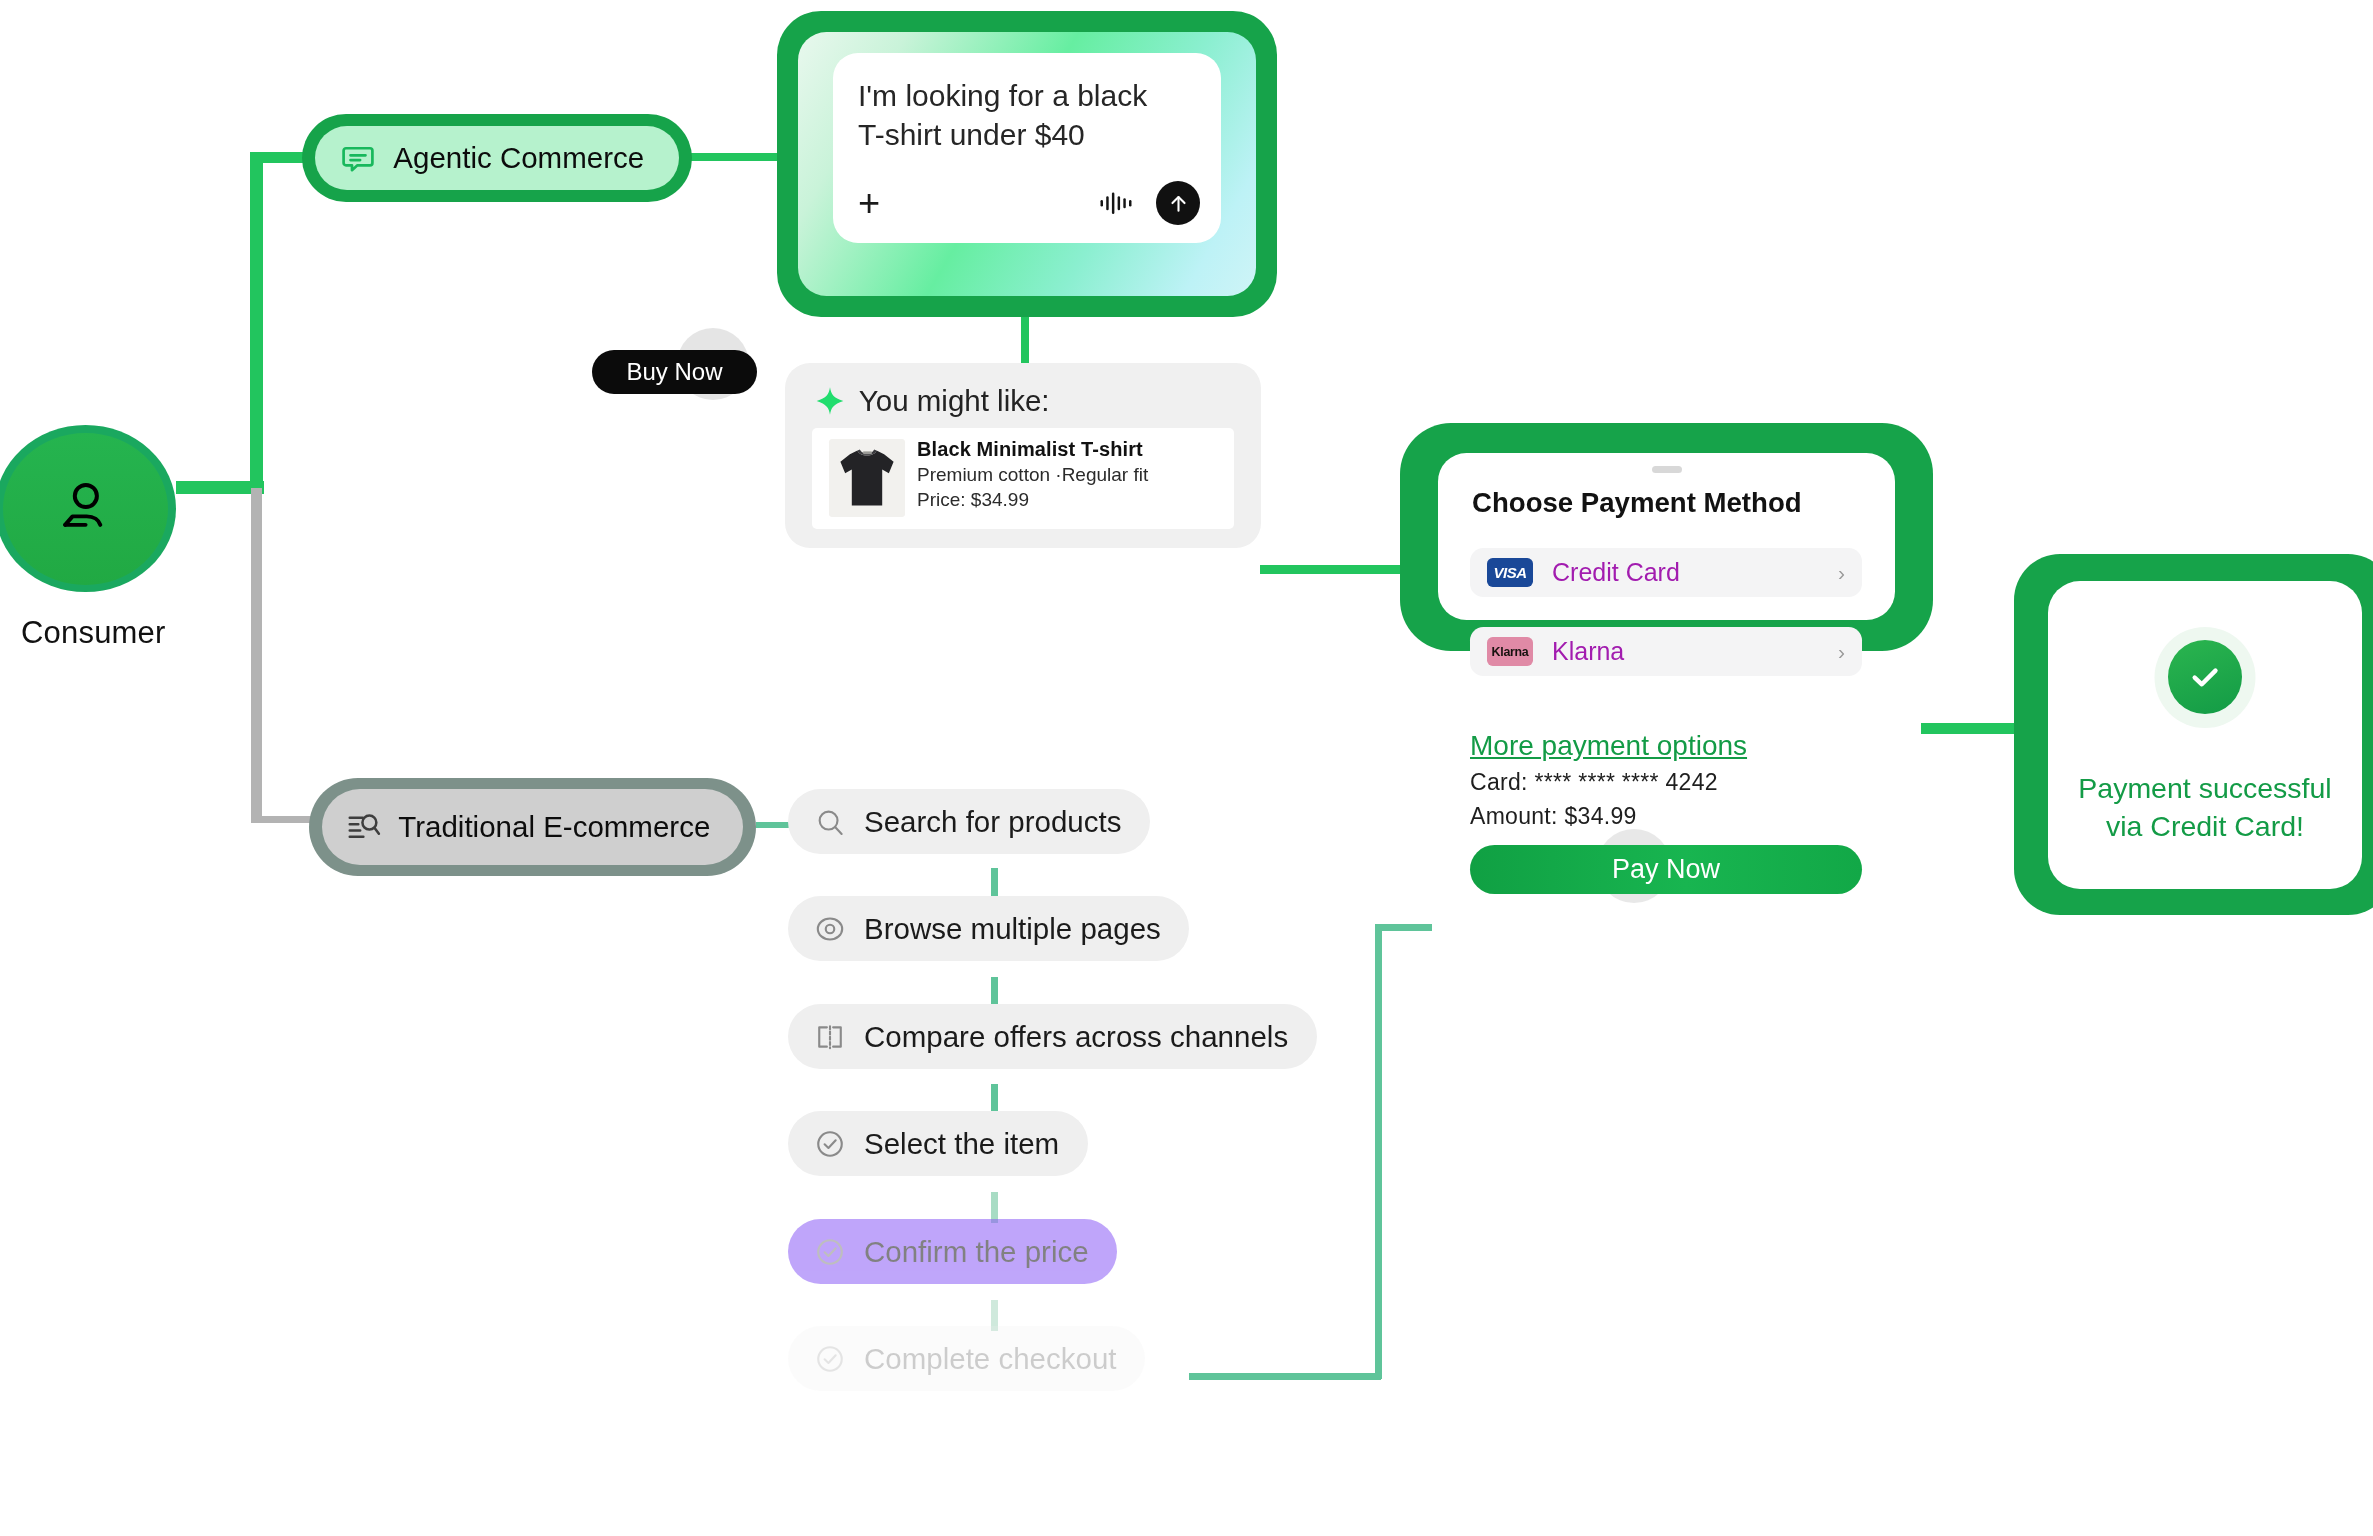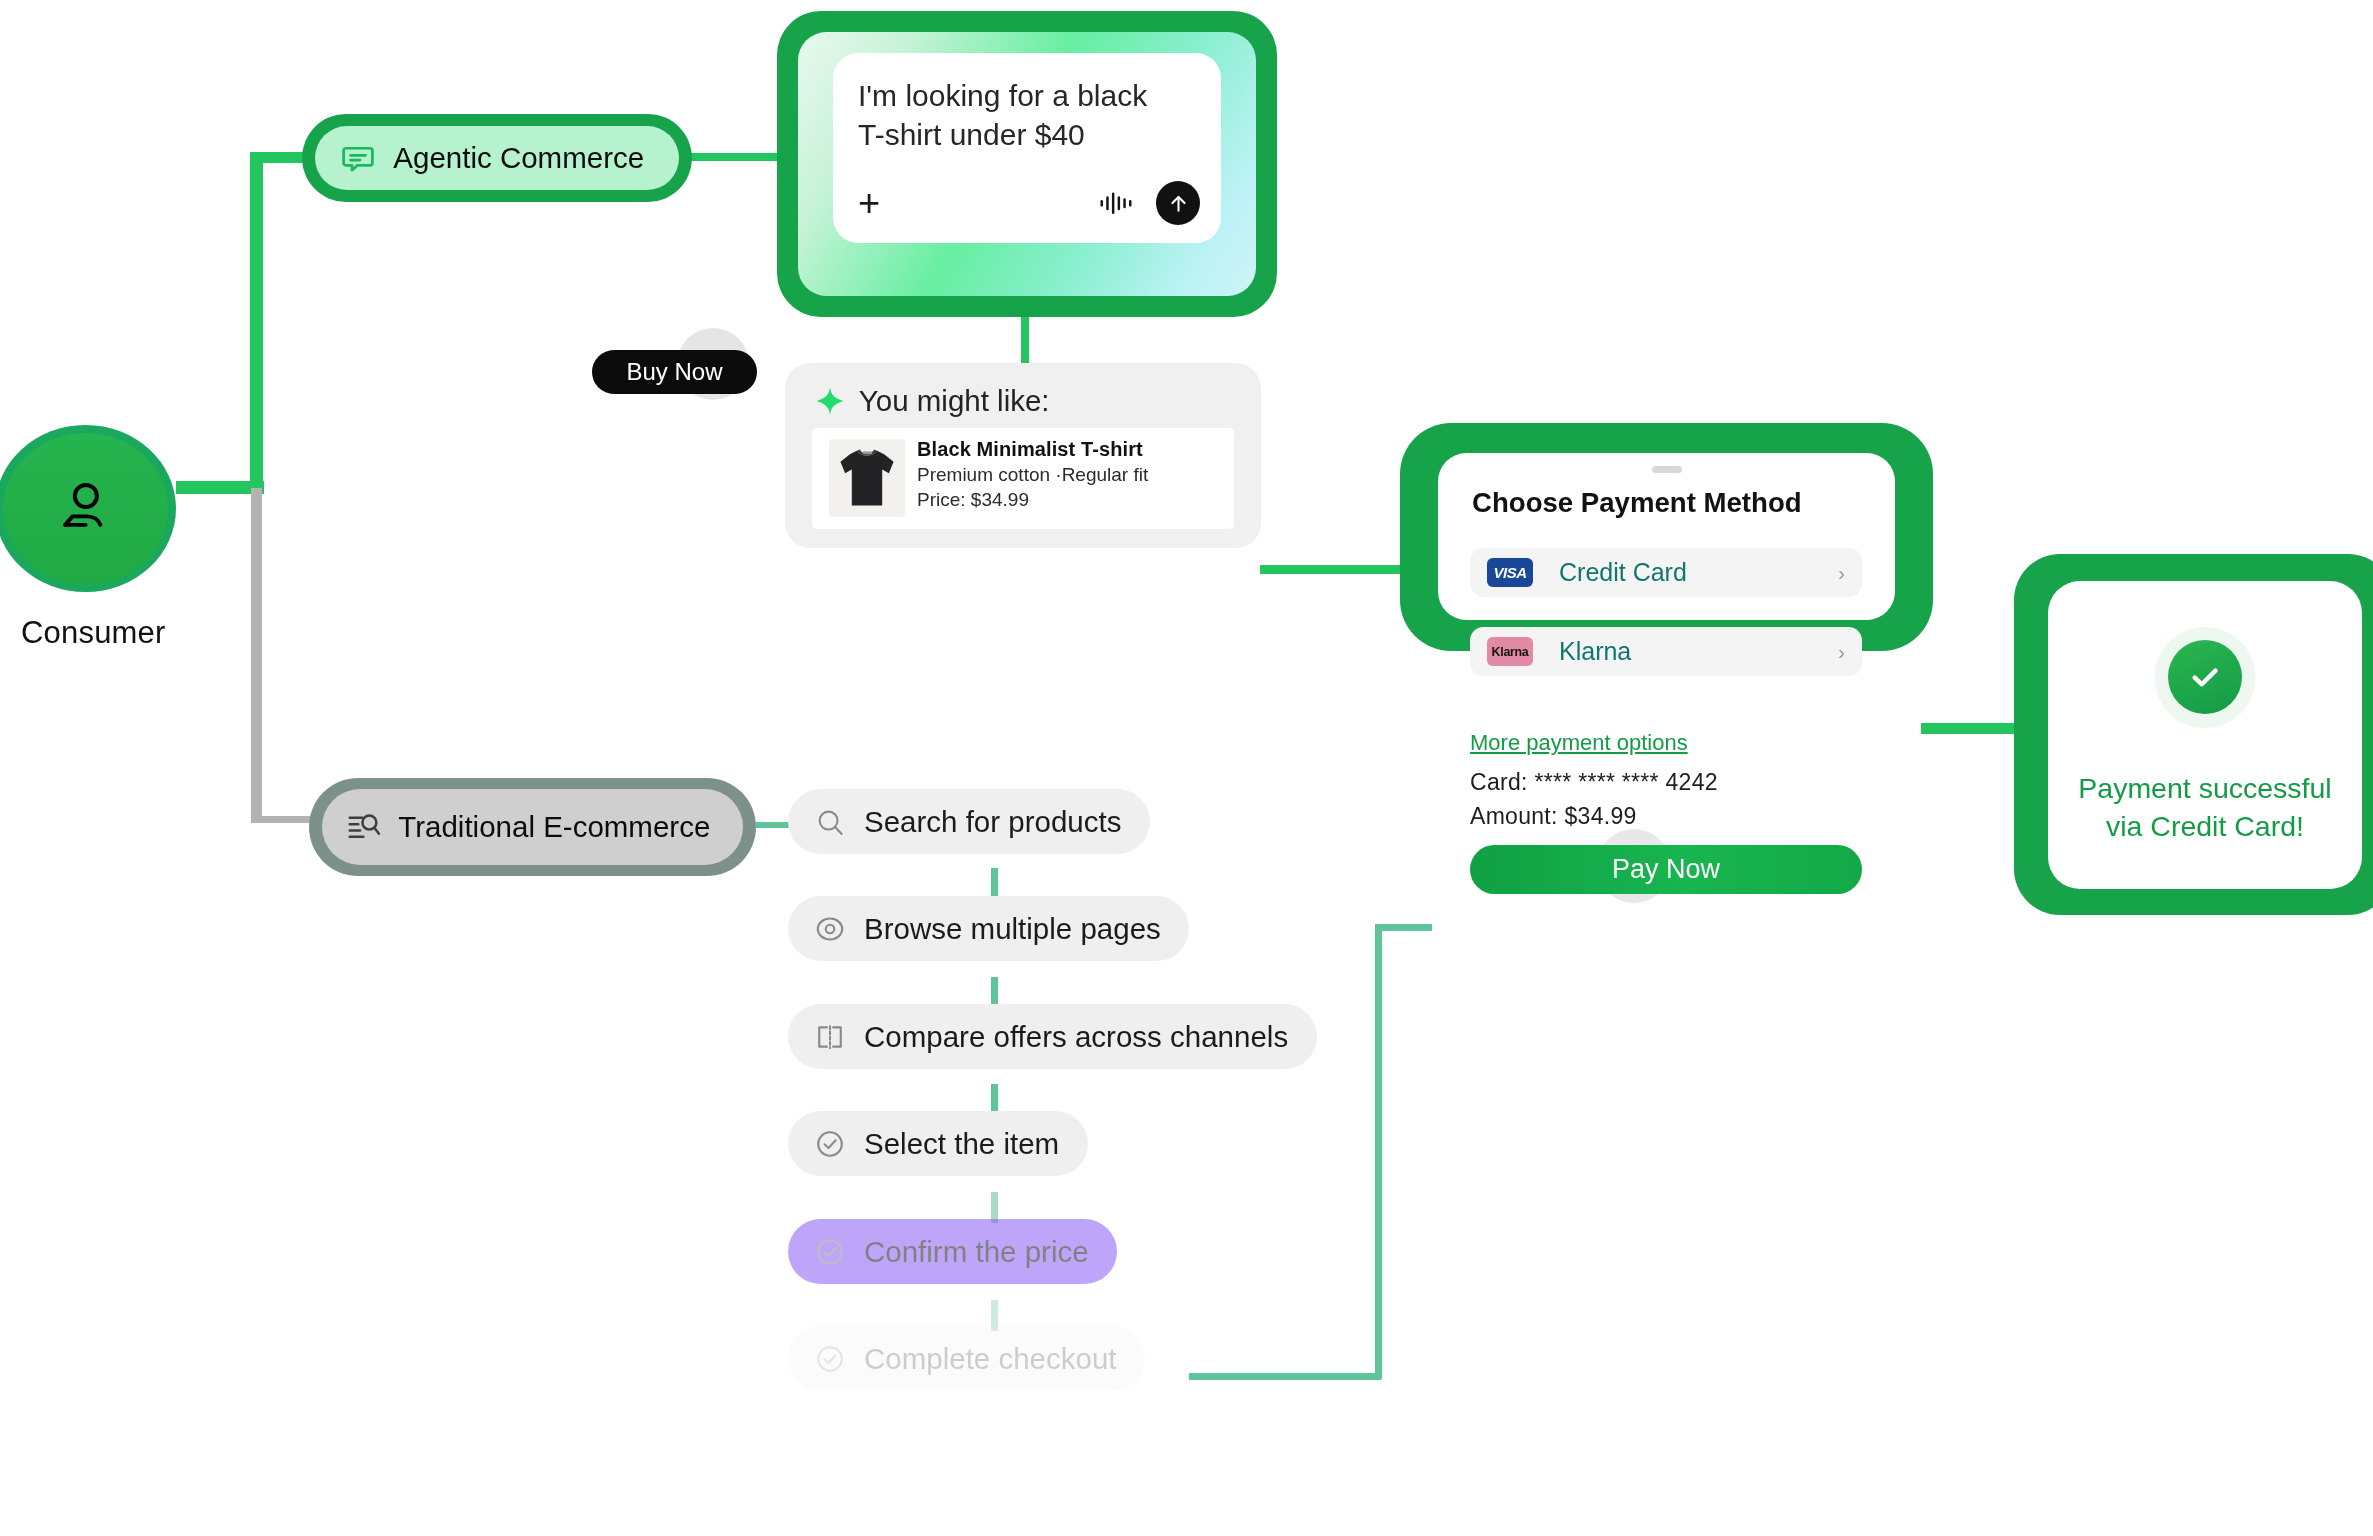--- a/index.html
+++ b/index.html
@@ -72,23 +72,23 @@
   #pay-outer{position:absolute;left:0;top:0;width:533px;height:228px;background:#16A34A;border-radius:51px;}
   #pay-card{position:absolute;left:38px;top:30px;width:457px;height:167px;background:#fff;border-radius:28.5px;}
   #pay-handle{position:absolute;left:50%;transform:translateX(-50%);top:13.3px;width:30px;height:6.7px;border-radius:3.8px;background:#D8D8D8;}
   #pay-title{position:absolute;left:34px;top:34px;font-size:27.6px;font-weight:bold;color:#121212;}
   .pay-row{position:absolute;left:32px;width:392px;height:49px;background:#F4F4F5;border-radius:13.3px;display:flex;align-items:center;}
   .pay-logo{width:46px;height:29.5px;border-radius:5.7px;margin-left:17px;display:flex;align-items:center;justify-content:center;}
   #visa-logo{background:#1A4898;}
   #visa-text{color:#fff;font-size:15px;font-style:italic;font-weight:bold;letter-spacing:-0.5px;}
   #klarna-logo{background:#E08AA6;}
   #klarna-text{color:#17120F;font-size:12.4px;font-weight:bold;letter-spacing:-0.3px;}
-  .pay-row-label{font-size:25px;color:#0f766e;margin-left:26px;}
+  .pay-row-label{font-size:25px;color:#a21caf;margin-left:19px;}
   .pay-chevron{margin-left:auto;margin-right:17px;color:#9a9a9a;font-size:21px;}
-  #more-options{position:absolute;left:32px;top:277px;font-size:22px;color:#139B46;text-decoration:underline;}
+  #more-options{position:absolute;left:32px;top:277px;font-size:28px;color:#139B46;text-decoration:underline;}
   #card-line{position:absolute;left:32px;top:316px;font-size:23px;color:#1e1e1e;letter-spacing:0.3px;}
   #amount-line{position:absolute;left:32px;top:350px;font-size:23px;color:#1e1e1e;letter-spacing:0.3px;}
   #pay-ripple{position:absolute;left:159px;top:376px;width:74px;height:74px;border-radius:50%;background:#E4E4E4;opacity:.85;}
   #pay-now{position:absolute;left:32px;top:392px;width:392px;height:49px;border-radius:950px;
       background:linear-gradient(90deg,#10A043 0%,#18B550 55%,#12A847 100%);
       display:flex;align-items:center;justify-content:center;}
   #pay-now-label{font-size:27px;color:#fff;}
 
   
   #succ-frame{left:2014px;top:554px;width:380px;height:361px;}

